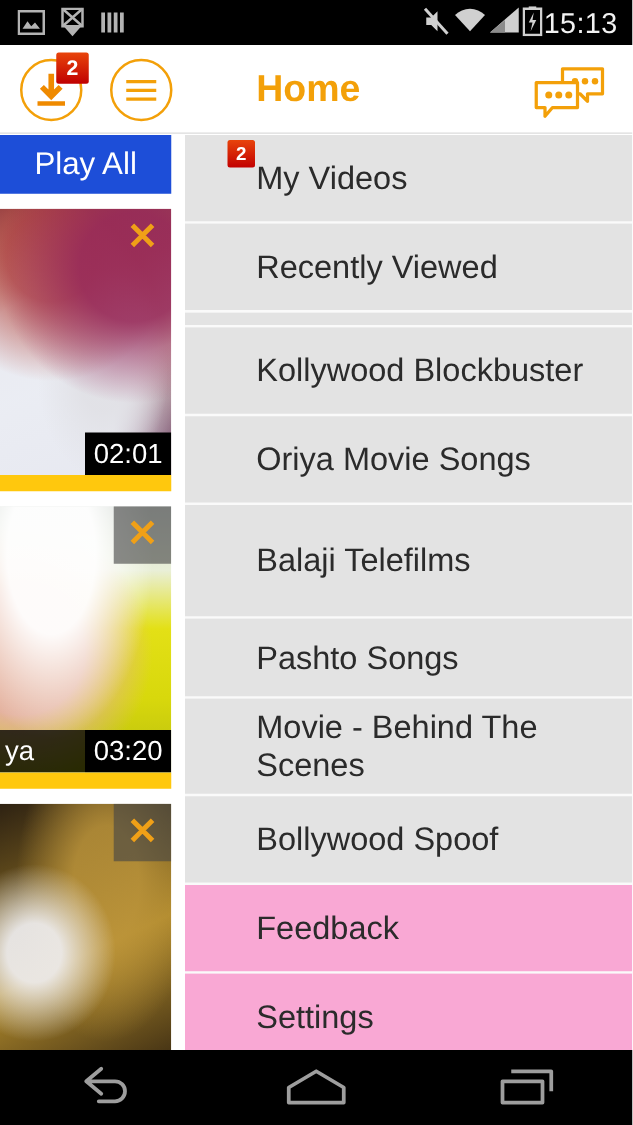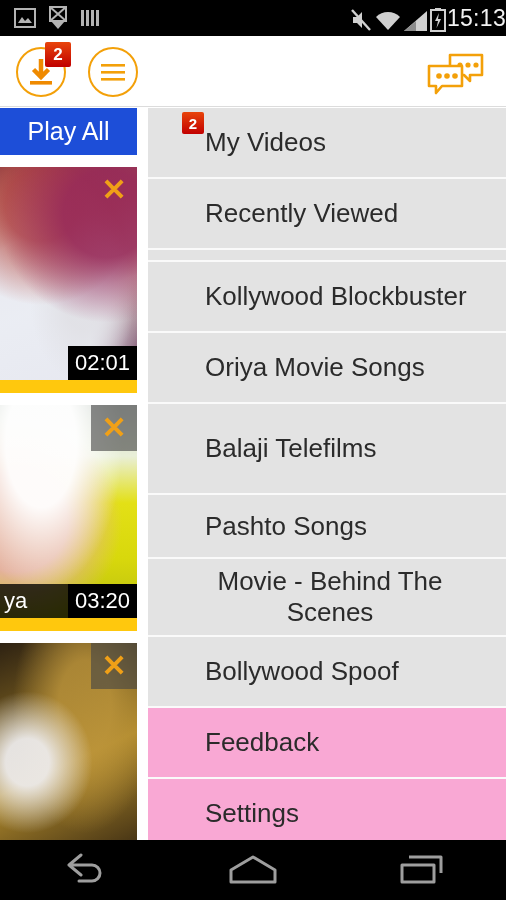--- a/index.html
+++ b/index.html
@@ -10,21 +10,21 @@
     overflow:hidden;
   }
   .phone { position:relative; width:506px; height:900px; background:#fff; }
 
   
   .statusbar {
     position:absolute; top:0; left:0; width:506px; height:36px;
     background:#000000; display:flex; align-items:center;
   }
   .sb-left { display:flex; align-items:center; gap:12px; padding-left:14px; }
-  .sb-right { margin-left:auto; display:flex; align-items:flex-end; gap:1px; }
+  .sb-right { margin-left:auto; display:flex; align-items:flex-start; gap:1px; padding-right:12px; }
   .sb-icon { display:block; }
   .sb-clock {
     color:#f2f2f2; font-size:23px; letter-spacing:0.3px;
     font-family:"Liberation Sans", sans-serif;
   }
 
   
   .actionbar {
     position:absolute; top:36px; left:0; width:506px; height:71px;
     background:#ffffff; border-bottom:1px solid #dcdcdc;
@@ -111,21 +111,21 @@
     background:#ffffff; overflow:hidden;
   }
   .menu-item {
     position:relative; width:358px; background:#e3e3e3;
     border-bottom:2px solid #fafafa;
     display:flex; align-items:center;
     padding-left:57px; padding-right:10px;
     color:#2b2b2b; font-size:26px;
   }
   .menu-item.light { background:#f9a8d4; }
-  .menu-item.two-line { line-height:1.18;text-align:center; }
+  .menu-item.two-line { line-height:1.18; }
   .menu-spacer { width:358px; height:12px; background:#e3e3e3; border-bottom:2px solid #fafafa; }
   .mi-badge {
     position:absolute; left:34px; top:4px;
     min-width:22px; height:22px; padding:0 3px;
     background:linear-gradient(180deg,#e8440b 0%, #c20000 100%);
     color:#ffffff; font-size:15px; font-weight:bold;
     display:flex; align-items:center; justify-content:center;
     border-radius:2px;
   }
 
@@ -192,20 +192,21 @@
 
     <div class="ab-menu">
       <svg width="52" height="52" viewBox="0 0 52 52">
         <circle cx="26" cy="26" r="24" fill="none" stroke="#f3a009" stroke-width="2"></circle>
         <rect x="14" y="18" width="24" height="2.6" fill="#f3a009"></rect>
         <rect x="14" y="25" width="24" height="2.6" fill="#f3a009"></rect>
         <rect x="14" y="32" width="24" height="2.6" fill="#f3a009"></rect>
       </svg>
     </div>
 
+    <div class="ab-title">Home</div>
 
     <div class="ab-chat">
       <svg width="60" height="42" viewBox="0 0 60 42">
         <path d="M24 2 L56 2 L56 22 L44 22 L44 28 L38 22 L24 22 Z" fill="none" stroke="#f3a009" stroke-width="2.6" stroke-linejoin="round"></path>
         <circle cx="34" cy="12" r="2.6" fill="#f3a009"></circle>
         <circle cx="42" cy="12" r="2.6" fill="#f3a009"></circle>
         <circle cx="50" cy="12" r="2.6" fill="#f3a009"></circle>
         <path d="M3 13 L36 13 L36 33 L16 33 L10 40 L10 33 L3 33 Z" fill="#ffffff" stroke="#f3a009" stroke-width="2.6" stroke-linejoin="round"></path>
         <circle cx="13" cy="23" r="2.8" fill="#f3a009"></circle>
         <circle cx="21" cy="23" r="2.8" fill="#f3a009"></circle>

